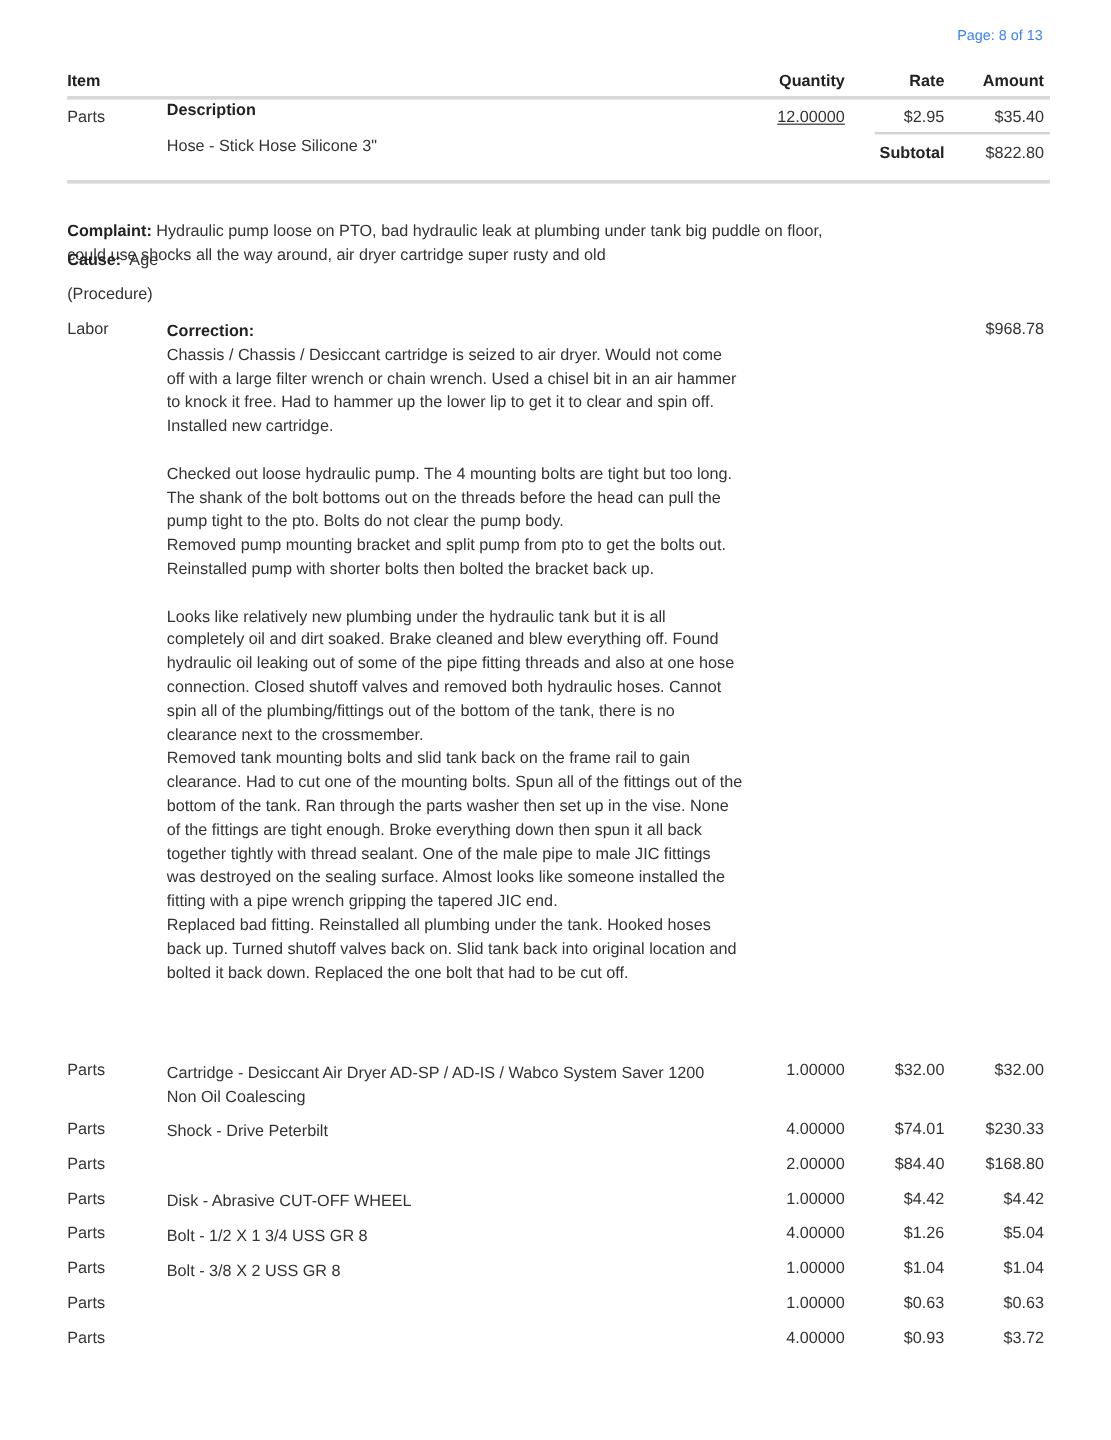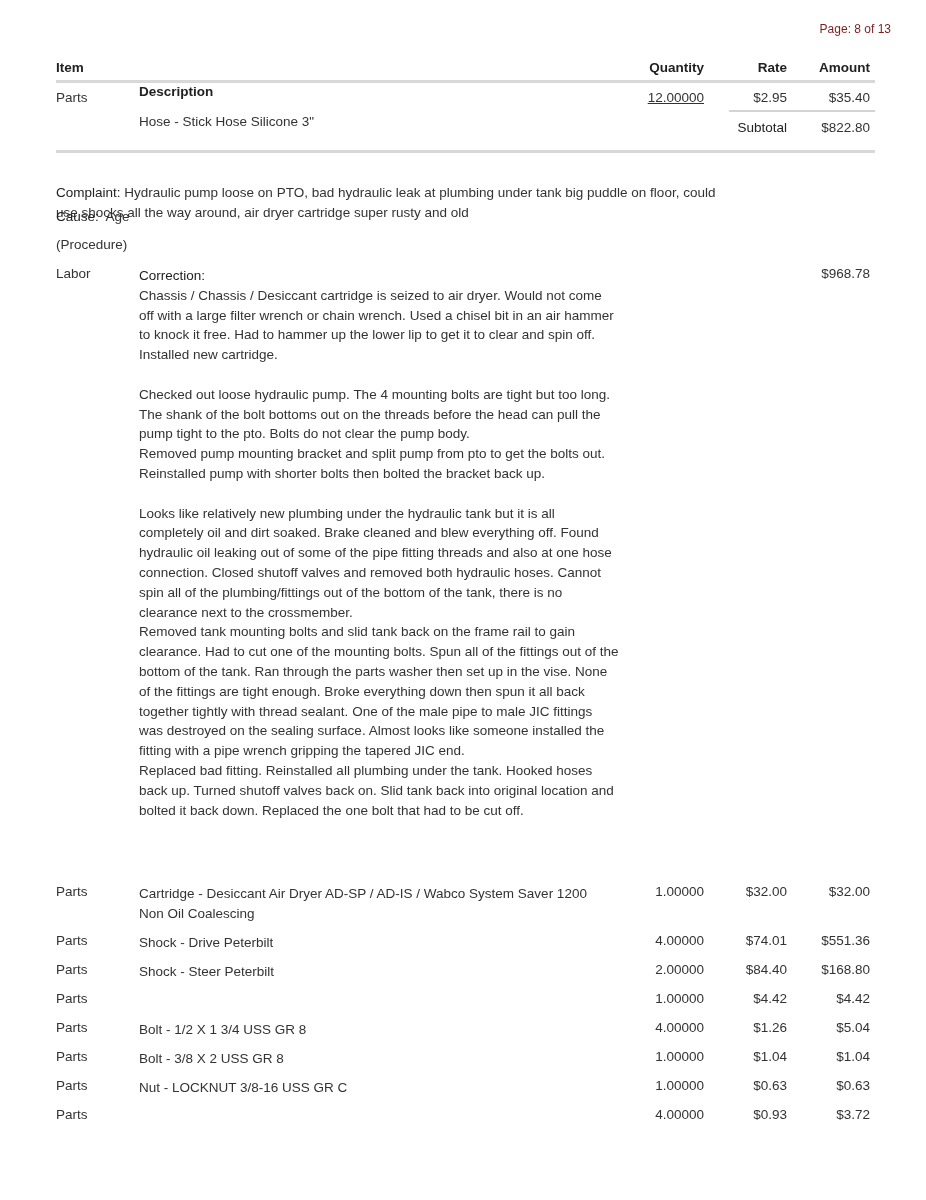--- a/index.html
+++ b/index.html
@@ -1,30 +1,30 @@
 <!DOCTYPE html>
 <html><head>
 <meta charset="utf-8">
 <style>
   html, body { margin: 0; padding: 0; background: #ffffff; }
   body {
     width: 926px; height: 1200px; position: relative; overflow: hidden;
     font-family: "Liberation Sans", sans-serif; color: #333333; font-size: 13.5px;
   }
   .abs { position: absolute; white-space: nowrap; }
-  .page-num { top: 22px; right: 35px; font-size: 12px; color: #7f1d1d; }
+  .page-num { top: 22px; right: 57px; font-size: 12px; color: #3b82f6; }
   .hdr { top: 60px; font-weight: bold; font-size: 13.5px; color: #222; }
   .rule { position: absolute; left: 56px; width: 819px; height: 3px; background: #d8d8d8; }
   .rule-short { position: absolute; left: 729px; width: 146px; height: 2px; background: #d4d4d4; }
   .col-item { left: 56px; }
   .col-desc { left: 139px; margin-top: 24px; }
   .col-qty { right: 222px; text-align: right; }
   .col-rate { right: 139px; text-align: right; }
   .col-amt { right: 56px; text-align: right; }
-  .bold { font-weight: normal; color: #222; }
+  .bold { font-weight: bold; color: #222; }
   .para { position: absolute; left: 56px; width: 660px; line-height: 20px; white-space: normal; }
   .correction {
     position: absolute; left: 139px; top: 266px; width: 480px;
     line-height: 19.8px; white-space: normal;
   }
   .correction p { margin: 0 0 19.8px 0; }
   .correction p:last-child { margin-bottom: 0; }
   .parts-row { position: absolute; left: 0; width: 926px; height: 22px; }
   .parts-row .desc { position: absolute; left: 139px; width: 470px; line-height: 20px; white-space: normal; }
 </style>
@@ -87,52 +87,51 @@
   <div class="desc">Cartridge - Desiccant Air Dryer AD-SP / AD-IS / Wabco System Saver 1200 Non Oil Coalescing</div>
   <div class="abs col-qty">1.00000</div>
   <div class="abs col-rate">$32.00</div>
   <div class="abs col-amt">$32.00</div>
 </div>
 <div class="parts-row" style="top:933px;">
   <div class="abs col-item">Parts</div>
   <div class="desc">Shock - Drive Peterbilt</div>
   <div class="abs col-qty">4.00000</div>
   <div class="abs col-rate">$74.01</div>
-  <div class="abs col-amt">$551.36</div>
+  <div class="abs col-amt">$230.33</div>
 </div>
 <div class="parts-row" style="top:962px;">
   <div class="abs col-item">Parts</div>
-  <div class="desc">Shock - Steer Peterbilt</div>
   <div class="abs col-qty">2.00000</div>
   <div class="abs col-rate">$84.40</div>
   <div class="abs col-amt">$168.80</div>
 </div>
 <div class="parts-row" style="top:991px;">
   <div class="abs col-item">Parts</div>
+  <div class="desc">Disk - Abrasive CUT-OFF WHEEL</div>
   <div class="abs col-qty">1.00000</div>
   <div class="abs col-rate">$4.42</div>
   <div class="abs col-amt">$4.42</div>
 </div>
 <div class="parts-row" style="top:1020px;">
   <div class="abs col-item">Parts</div>
   <div class="desc">Bolt - 1/2 X 1 3/4 USS GR 8</div>
   <div class="abs col-qty">4.00000</div>
   <div class="abs col-rate">$1.26</div>
   <div class="abs col-amt">$5.04</div>
 </div>
 <div class="parts-row" style="top:1049px;">
   <div class="abs col-item">Parts</div>
   <div class="desc">Bolt - 3/8 X 2 USS GR 8</div>
   <div class="abs col-qty">1.00000</div>
   <div class="abs col-rate">$1.04</div>
   <div class="abs col-amt">$1.04</div>
 </div>
 <div class="parts-row" style="top:1078px;">
   <div class="abs col-item">Parts</div>
-  <div class="desc">Nut - LOCKNUT 3/8-16 USS GR C</div>
   <div class="abs col-qty">1.00000</div>
   <div class="abs col-rate">$0.63</div>
   <div class="abs col-amt">$0.63</div>
 </div>
 <div class="parts-row" style="top:1107px;">
   <div class="abs col-item">Parts</div>
   <div class="abs col-qty">4.00000</div>
   <div class="abs col-rate">$0.93</div>
   <div class="abs col-amt">$3.72</div>
 </div>

